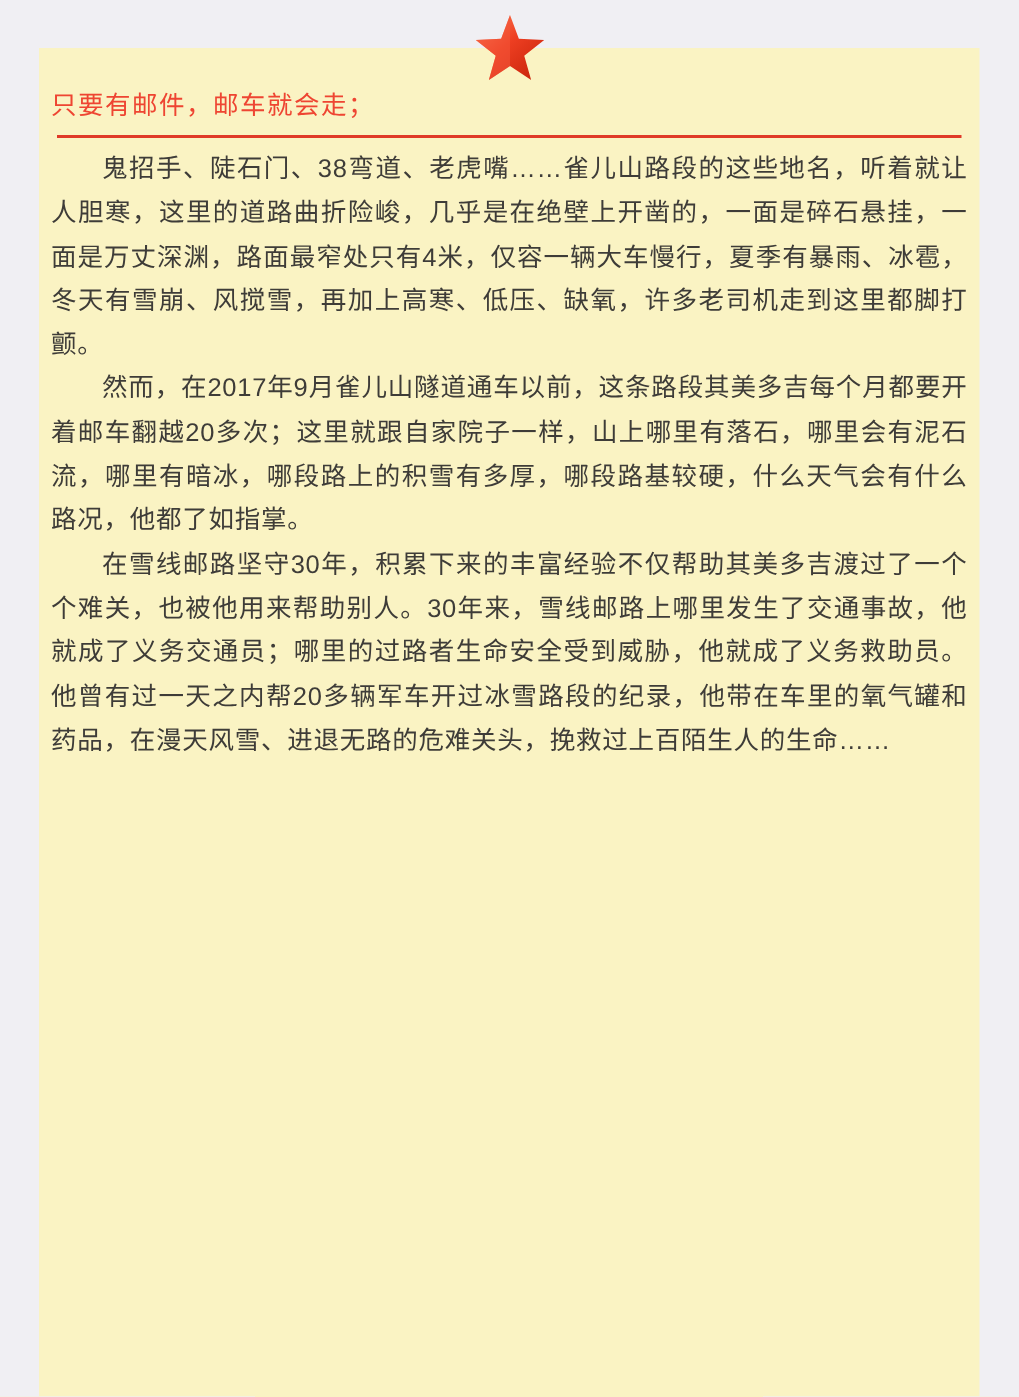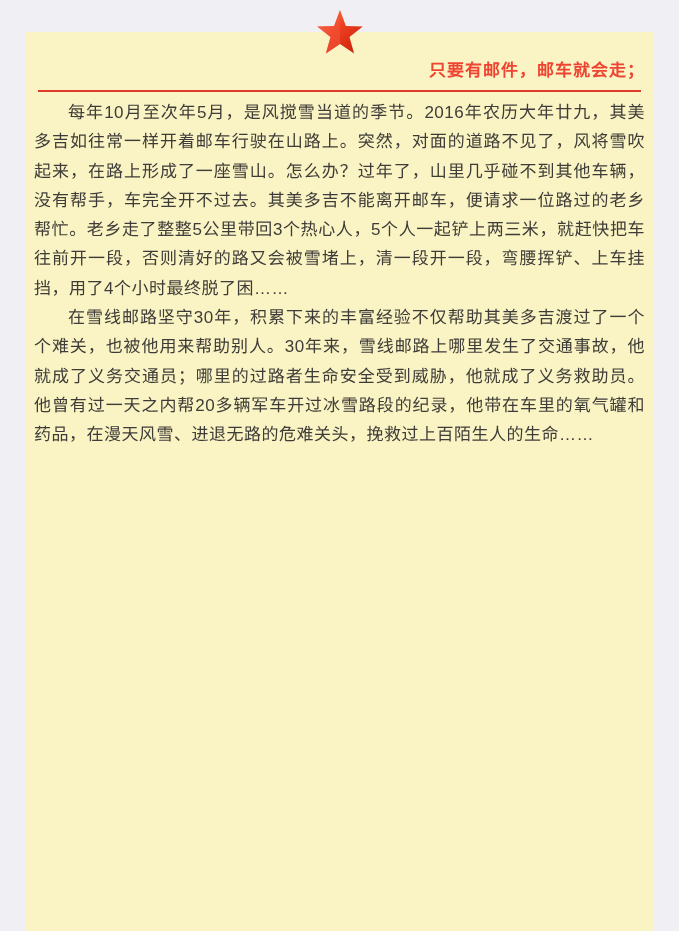--- a/index.html
+++ b/index.html
@@ -31,23 +31,23 @@
     position: absolute;
     top: -23px;
     left: 50%;
     transform: translateX(-50%);
     width: 50px;
     height: 48px;
     line-height: 0;
   }
   .slogan {
     margin-top: 22px;
-    text-align: right;
+    text-align: left;
     color: #ee4532;
-    font-weight: bold;
+    font-weight: normal;
     font-size: 17px;
     line-height: 33px;
     letter-spacing: 1px;
   }
   .divider {
     border: none;
     border-top: 2px solid #e03a28;
     margin: 3px 4px 0 4px;
   }
   .article {
@@ -83,18 +83,19 @@
       </svg>
     </div>
 
     <div class="slogan">
       <div>只要有邮件，邮车就会走；</div>
     </div>
 
     <hr class="divider">
 
     <div class="article">
-        <p class="para">每年10月至次年5月，是风搅雪当道的季节。2016年农历大年廿九，其美多吉如往常一样开着邮车行驶在山路上。突然，对面的道路不见了，风将雪吹起来，在路上形成了一座雪山。怎么办？过年了，山里几乎碰不到其他车辆，没有帮手，车完全开不过去。其美多吉不能离开邮车，便请求一位路过的老乡帮忙。老乡走了整整5公里带回3个热心人，5个人一起铲上两三米，就赶快把车往前开一段，否则清好的路又会被雪堵上，清一段开一段，弯腰挥铲、上车挂挡，用了4个小时最终脱了困……</p>
+        <p class="para">鬼招手、陡石门、38弯道、老虎嘴……雀儿山路段的这些地名，听着就让人胆寒，这里的道路曲折险峻，几乎是在绝壁上开凿的，一面是碎石悬挂，一面是万丈深渊，路面最窄处只有4米，仅容一辆大车慢行，夏季有暴雨、冰雹，冬天有雪崩、风搅雪，再加上高寒、低压、缺氧，许多老司机走到这里都脚打颤。</p>
+        <p class="para">然而，在2017年9月雀儿山隧道通车以前，这条路段其美多吉每个月都要开着邮车翻越20多次；这里就跟自家院子一样，山上哪里有落石，哪里会有泥石流，哪里有暗冰，哪段路上的积雪有多厚，哪段路基较硬，什么天气会有什么路况，他都了如指掌。</p>
         <p class="para">在雪线邮路坚守30年，积累下来的丰富经验不仅帮助其美多吉渡过了一个个难关，也被他用来帮助别人。30年来，雪线邮路上哪里发生了交通事故，他就成了义务交通员；哪里的过路者生命安全受到威胁，他就成了义务救助员。他曾有过一天之内帮20多辆军车开过冰雪路段的纪录，他带在车里的氧气罐和药品，在漫天风雪、进退无路的危难关头，挽救过上百陌生人的生命……</p>
       </div>
 
   </div>
 </div>
 
 </body></html>

